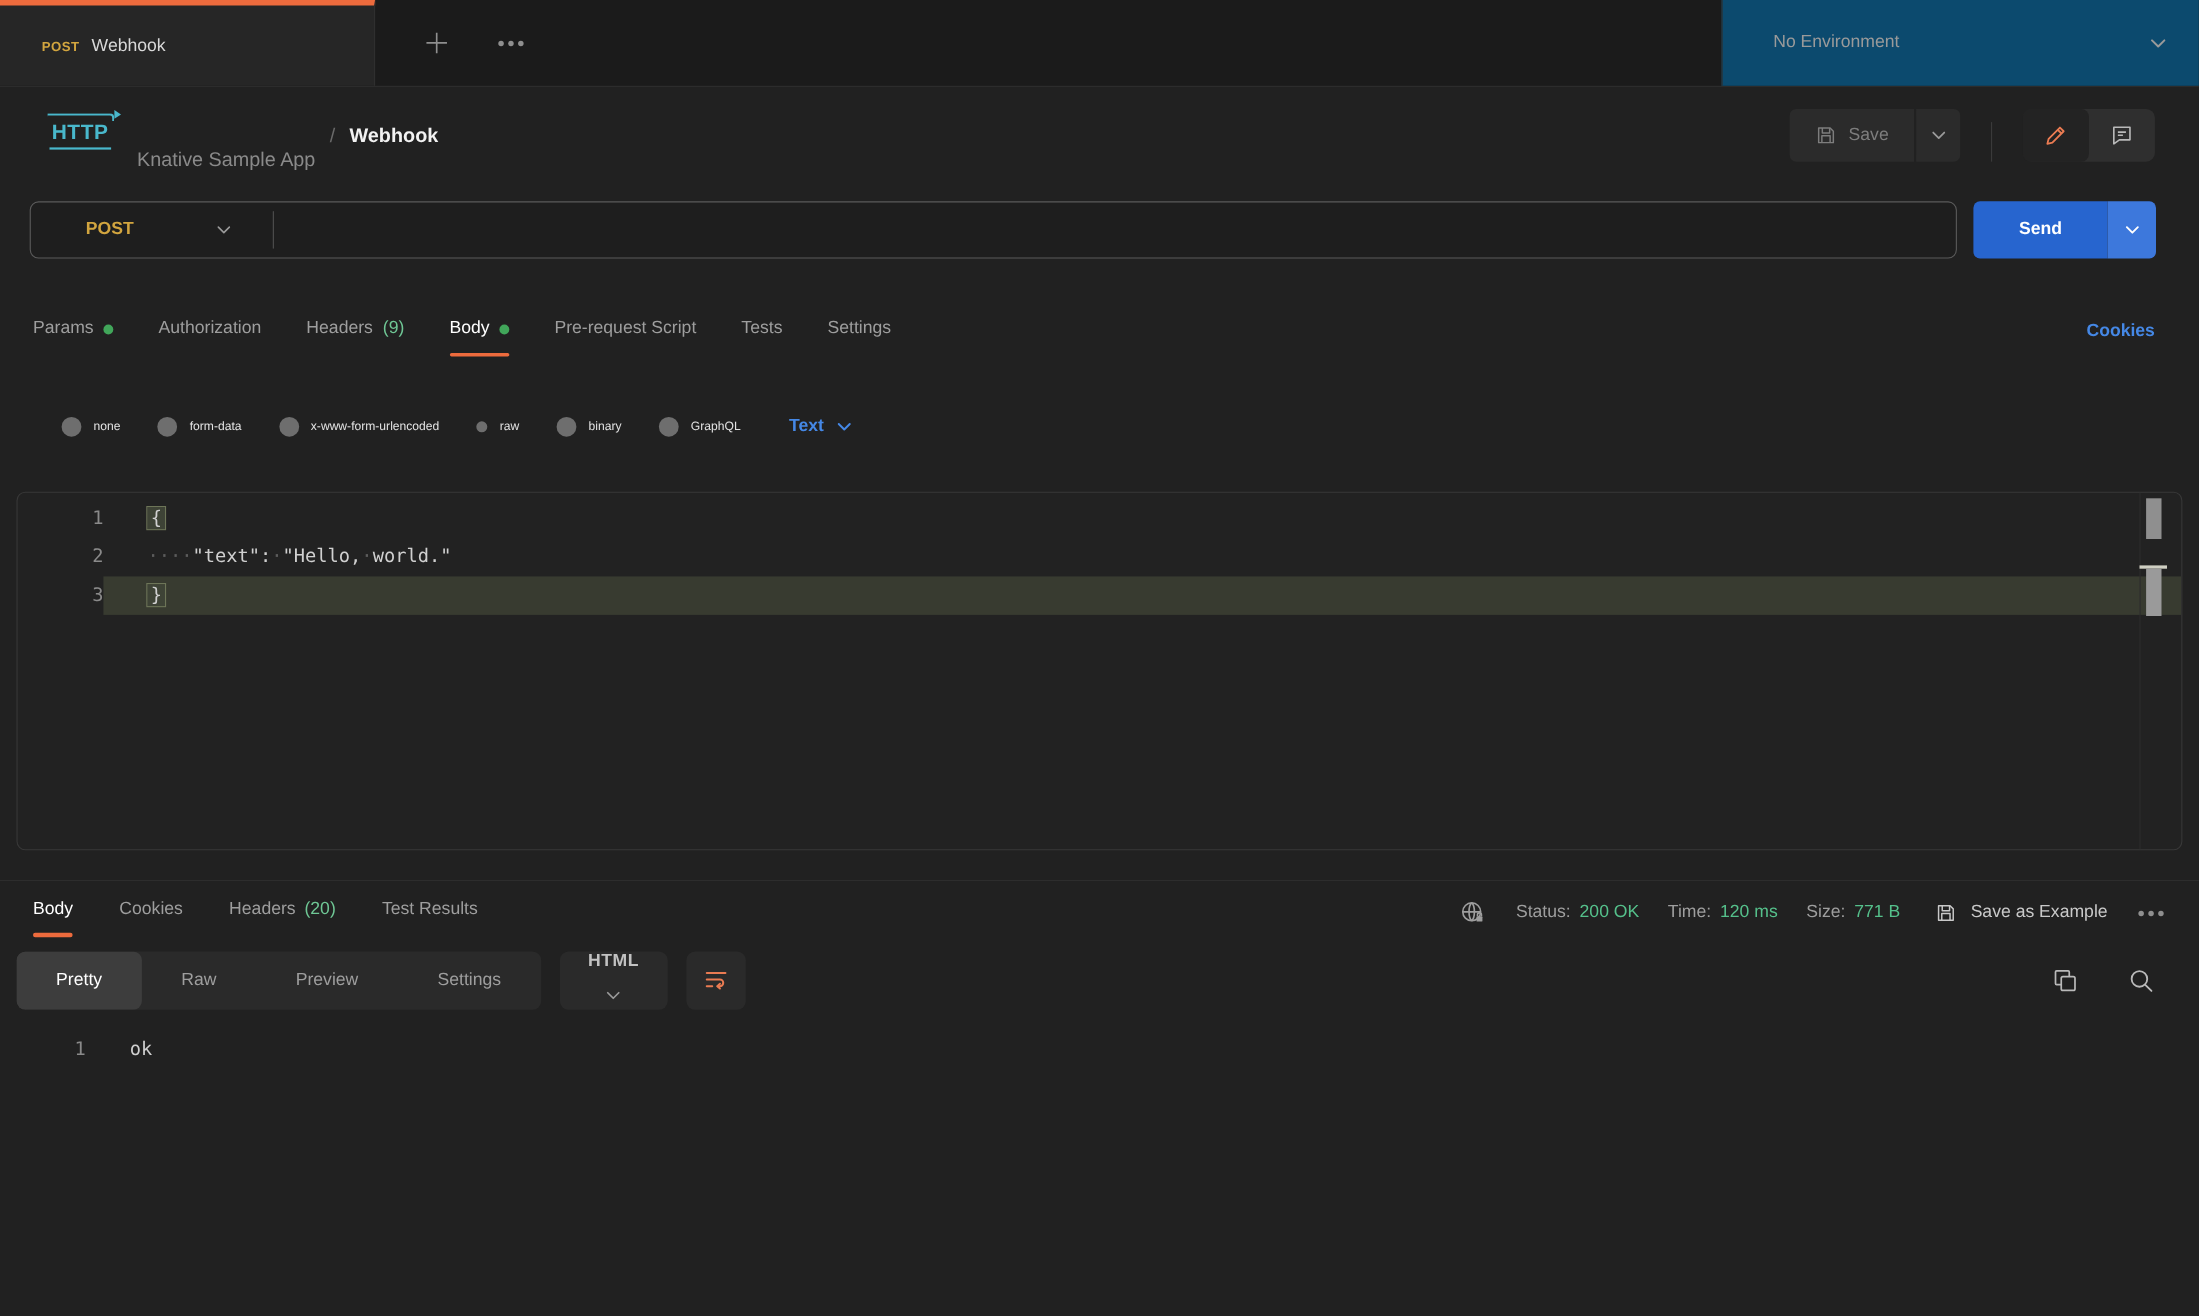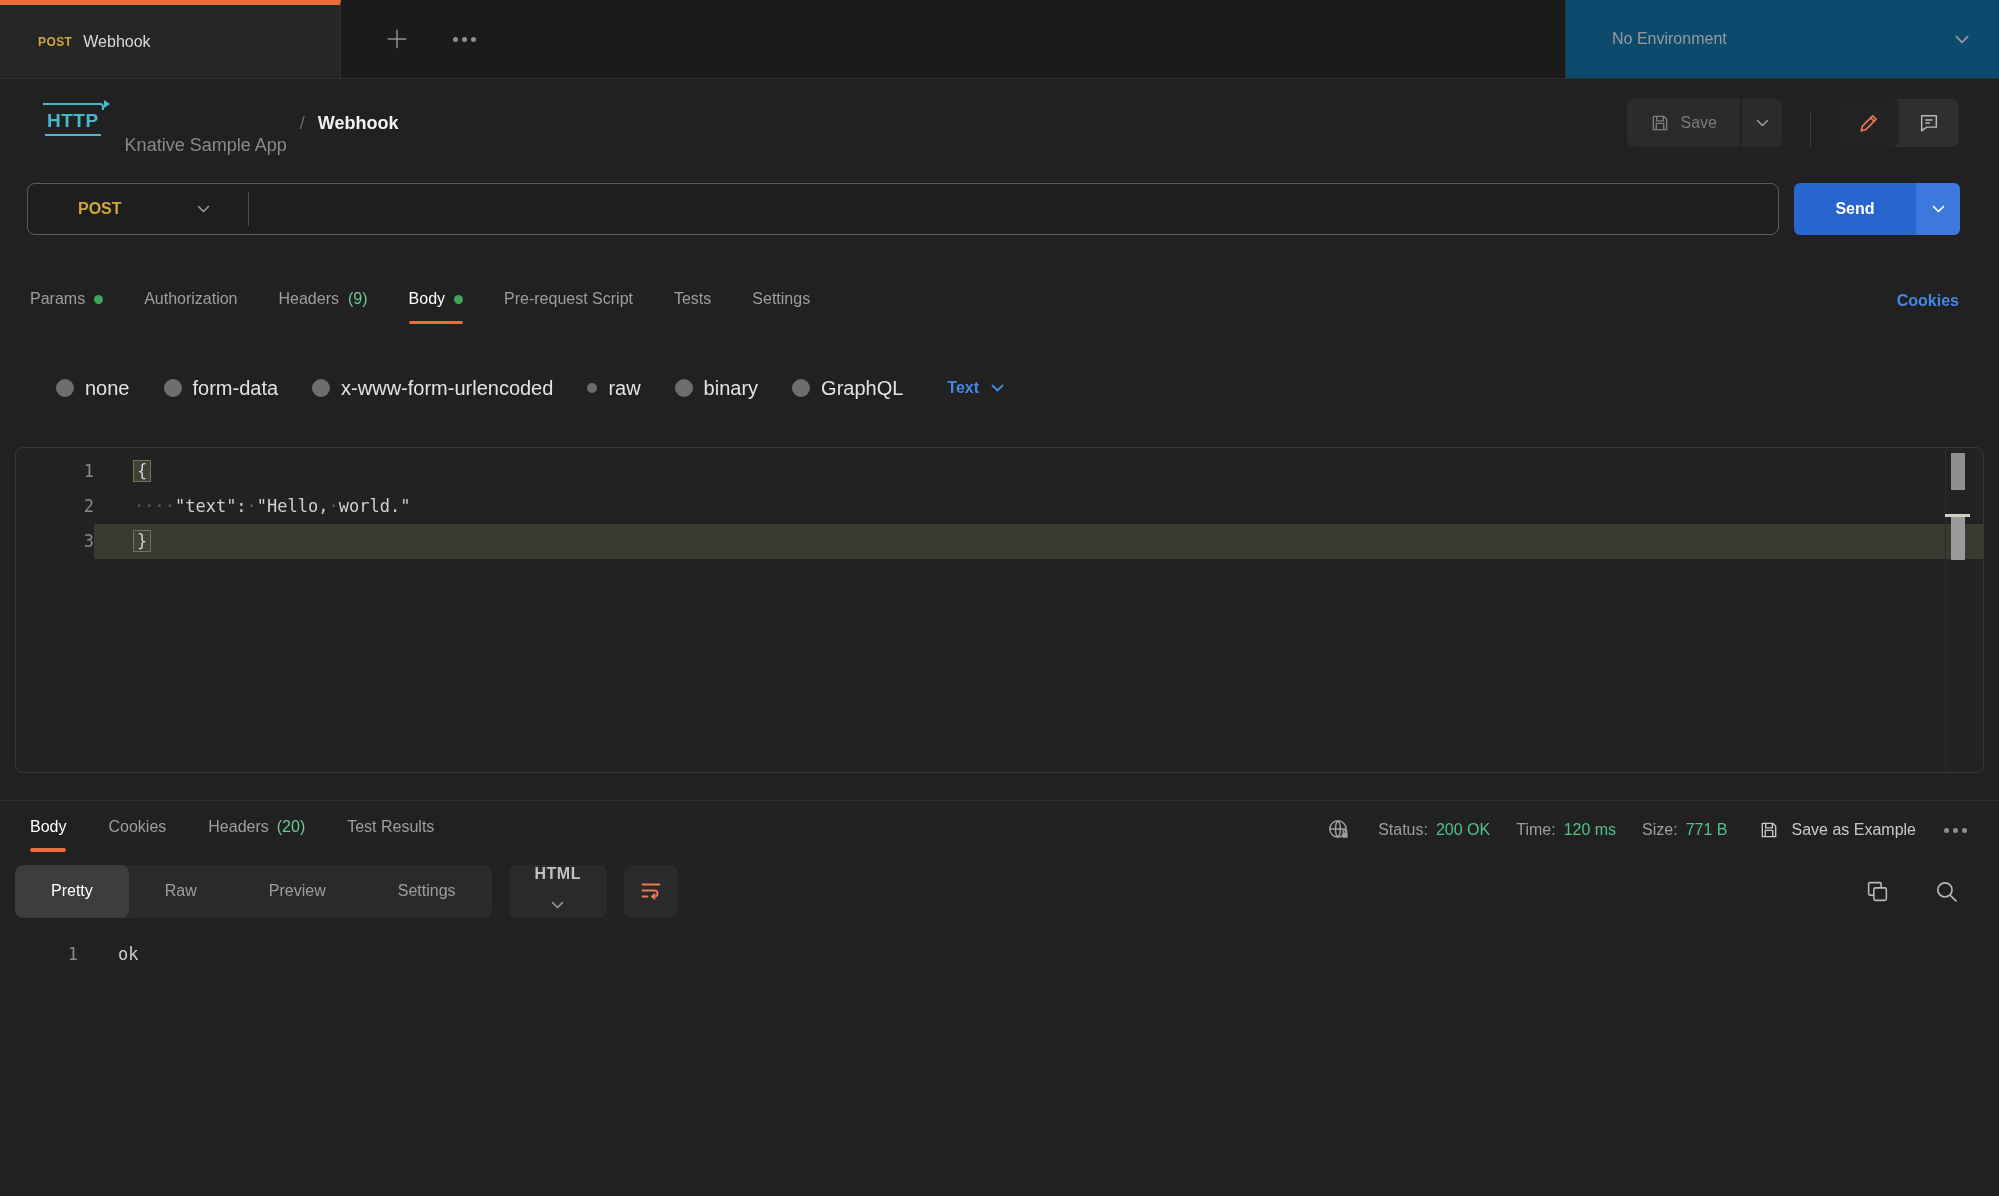--- a/index.html
+++ b/index.html
@@ -72,21 +72,21 @@
           padding:12px 0 16px; cursor:pointer; }
   .rtab.active { color:#ffffff; }
   .rtab.active::after { content:''; position:absolute; left:0; right:0; bottom:0; height:3px;
           background:var(--accent-orange,#ED6B3D); border-radius:2px; }
   .rtab .dot { width:9px; height:9px; border-radius:50%; background:var(--green-dot,#41A65A); }
   .rtab .count { color:var(--green-count,#6FC795); }
   .cookies-link { margin-left:auto; color:var(--link-blue,#4588E6); font-size:16px; font-weight:600; cursor:pointer; }
 
   
   .radio-row { height:74px; display:flex; align-items:center; padding:0 34px 0 56px; gap:34px; }
-  .radio-item { display:flex; align-items:center; gap:11px; font-size:20px; color:#e3e3e3; cursor:pointer; }
+  .radio-item { display:flex; align-items:center; gap:11px; font-size:11px; color:#e3e3e3; cursor:pointer; }
   .radio { width:18px; height:18px; border-radius:50%; background:#6e6e6e; flex:none; }
   .radio.selected { width:8px; height:8px; background:var(--radio-orange,#FF6C37); border:5px solid #6e6e6e; }
   .lang-select { display:flex; align-items:center; gap:12px; color:var(--link-blue,#4588E6);
                  font-weight:600; font-size:16px; margin-left:10px; cursor:pointer; }
 
   
   .editor-panel { margin:22px 15px 0; height:326px; border:1px solid #383838; border-radius:8px;
                   background:#222222; position:relative; overflow:hidden;
                   font-family:"DejaVu Sans Mono", monospace; padding-top:6px; }
   .code-line { display:flex; height:35px; line-height:35px; font-size:17px; }

